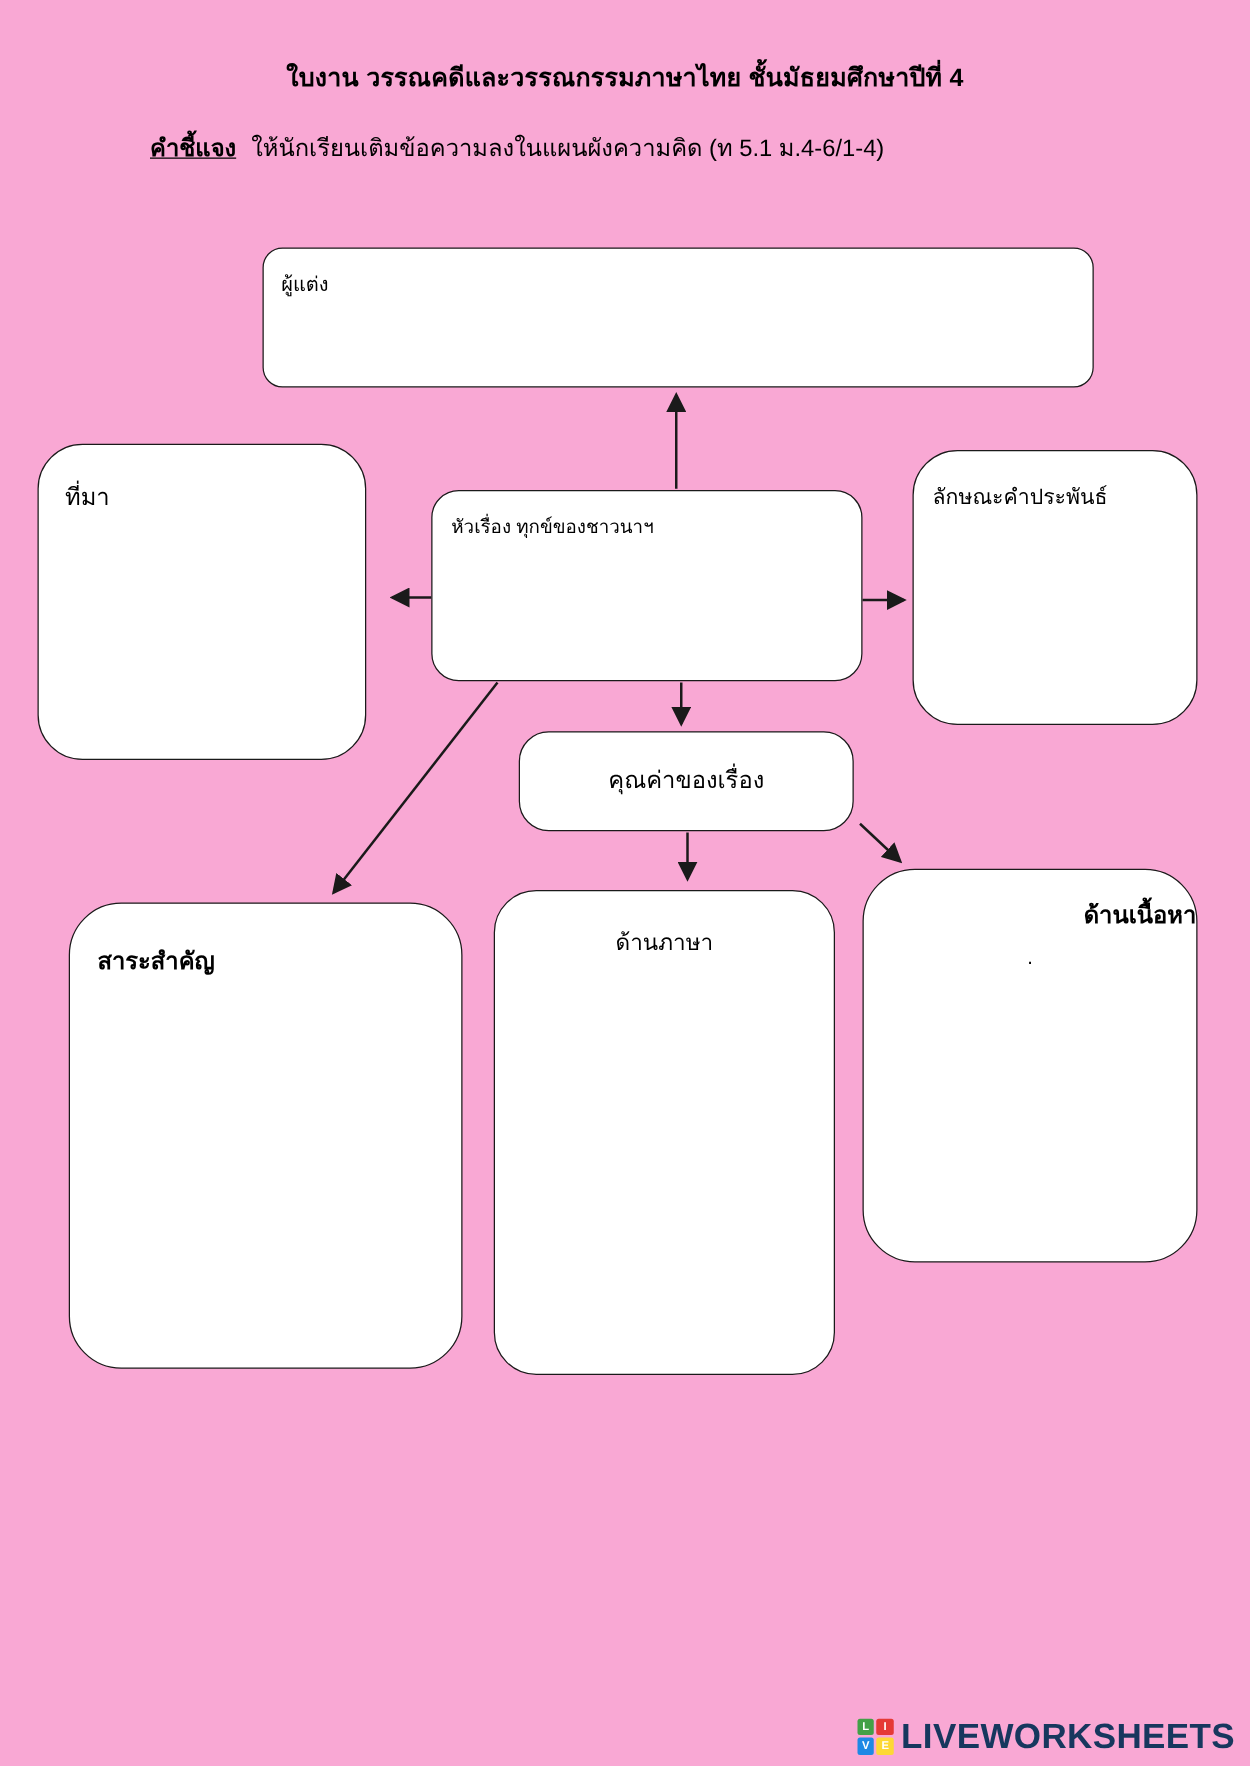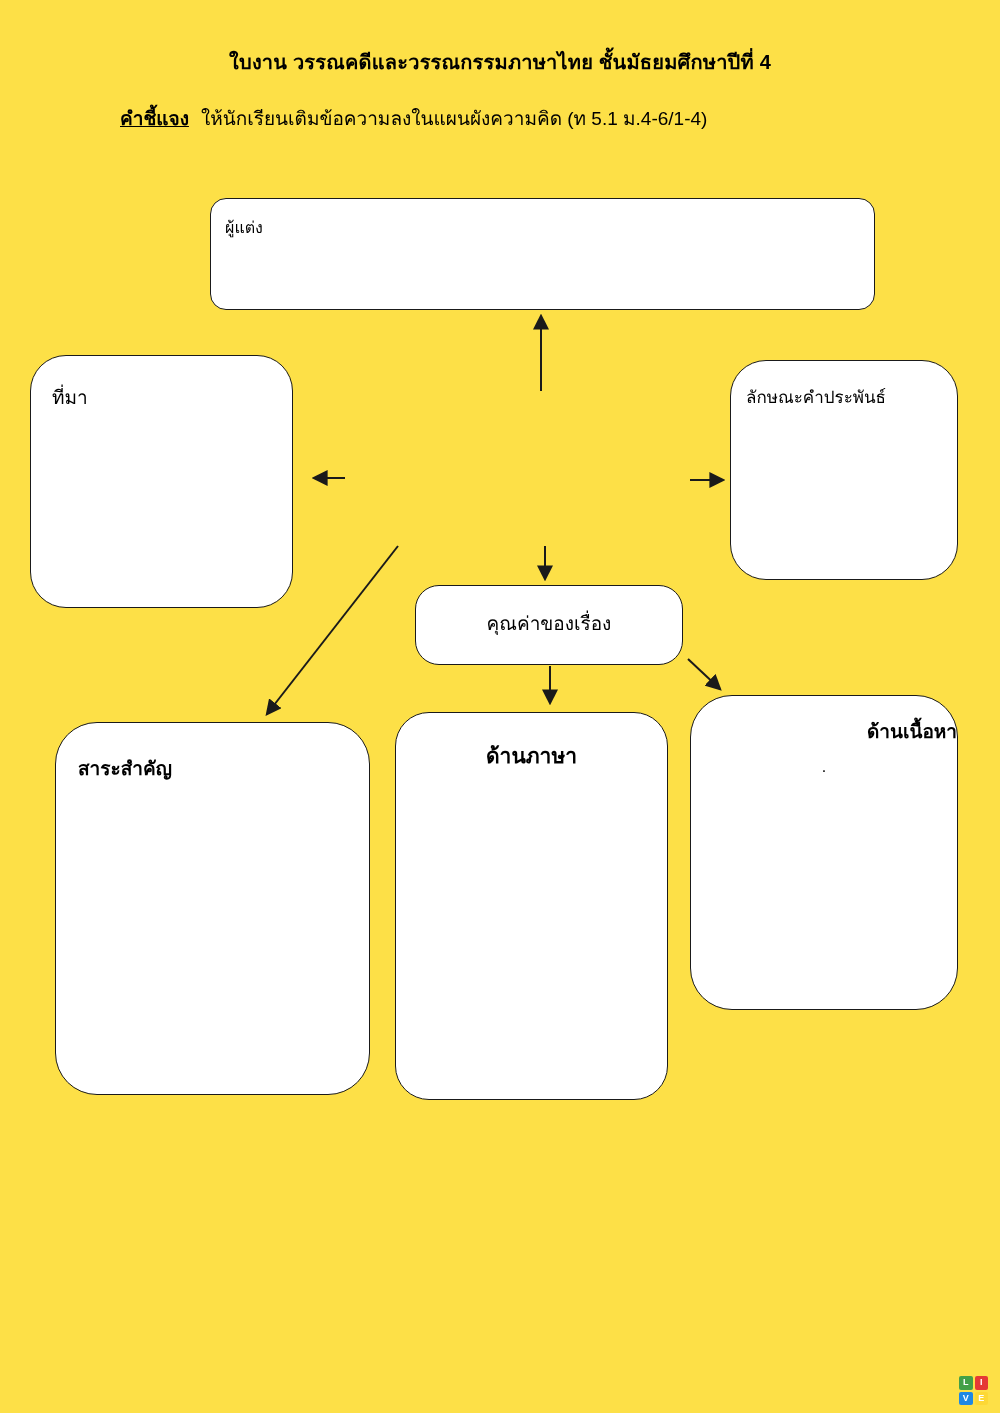--- a/index.html
+++ b/index.html
@@ -1,18 +1,18 @@
 <!DOCTYPE html>
 <html><head>
 <meta charset="utf-8">
 <style>
   * { margin:0; padding:0; box-sizing:border-box; }
   html,body { background:#ffffff; }
   body { font-family:"Liberation Sans","DejaVu Sans",sans-serif; color:#000; }
-  .page { position:relative; width:1000px; height:1413px; background:#fde047; overflow:hidden; margin:0 auto; }
+  .page { position:relative; width:1000px; height:1413px; background:#f9a8d4; overflow:hidden; margin:0 auto; }
 
   .title { position:absolute; top:46px; left:0; width:100%; text-align:center;
            font-size:20px; font-weight:bold; letter-spacing:.2px; }
 
   .instructions { position:absolute; top:103px; left:120px; font-size:19px; white-space:nowrap; }
   .instructions .label { font-weight:bold; text-decoration:underline; margin-right:12px; }
 
   .box { position:absolute; background:#fff; border:1.5px solid #1a1a1a; }
   .box-label { position:absolute; }
 
@@ -28,21 +28,21 @@
   .poetry-box  { left:730px; top:360px; width:228px; height:220px; border-radius:36px; }
   .poetry-box .box-label { left:15px; top:22px; font-size:17px; }
 
   .value-box   { left:415px; top:585px; width:268px; height:80px; border-radius:24px; }
   .value-box .box-label { left:0; top:22px; width:100%; text-align:center; font-size:19px; }
 
   .summary-box { left:55px; top:722px; width:315px; height:373px; border-radius:42px; }
   .summary-box .box-label { left:22px; top:30px; font-size:19px; font-weight:bold; }
 
   .language-box{ left:395px; top:712px; width:273px; height:388px; border-radius:34px; }
-  .language-box .box-label { left:0; top:26px; width:100%; text-align:center; font-size:21px; font-weight:bold; }
+  .language-box .box-label { left:0; top:26px; width:100%; text-align:center; font-size:18px; font-weight:normal; }
 
   .content-box { left:690px; top:695px; width:268px; height:315px; border-radius:42px; }
   .content-box .box-label { left:0; top:20px; width:100%; text-align:right; font-size:19px; font-weight:bold; }
   .content-box .box-note  { position:absolute; left:0; top:62px; width:100%; text-align:center; font-size:16px; }
 
   .arrows { position:absolute; left:0; top:0; width:1000px; height:1413px; pointer-events:none; }
 
   .footer-brand { position:absolute; right:12px; bottom:8px; display:flex; align-items:center; gap:6px; text-decoration:none; }
   .logo-grid { width:29px; height:29px; display:grid; grid-template-columns:1fr 1fr; grid-template-rows:1fr 1fr; gap:2px; }
   .logo-grid span { display:flex; align-items:center; justify-content:center;
@@ -76,20 +76,23 @@
   </svg>
 
   <div class="box author-box">
     <div class="box-label">ผู้แต่ง</div>
   </div>
 
   <div class="box origin-box">
     <div class="box-label">ที่มา</div>
   </div>
 
+  <div class="box topic-box">
+    <div class="box-label">หัวเรื่อง ทุกข์ของชาวนาฯ</div>
+  </div>
 
   <div class="box poetry-box">
     <div class="box-label">ลักษณะคำประพันธ์</div>
   </div>
 
   <div class="box value-box">
     <div class="box-label">คุณค่าของเรื่อง</div>
   </div>
 
   <div class="box summary-box">
@@ -105,15 +108,16 @@
     <div class="box-note">.</div>
   </div>
 
   <a class="footer-brand" href="#">
     <span class="logo-grid">
       <span style="background-color: rgb(67, 160, 71);">L</span>
       <span style="background-color: rgb(229, 57, 53);">I</span>
       <span style="background-color: rgb(30, 136, 229);">V</span>
       <span style="background-color: rgb(253, 216, 53);">E</span>
     </span>
+    <span class="brand-name" style="color: rgb(23, 55, 94);">LIVEWORKSHEETS</span>
   </a>
 
 </div>
 
 </body></html>

